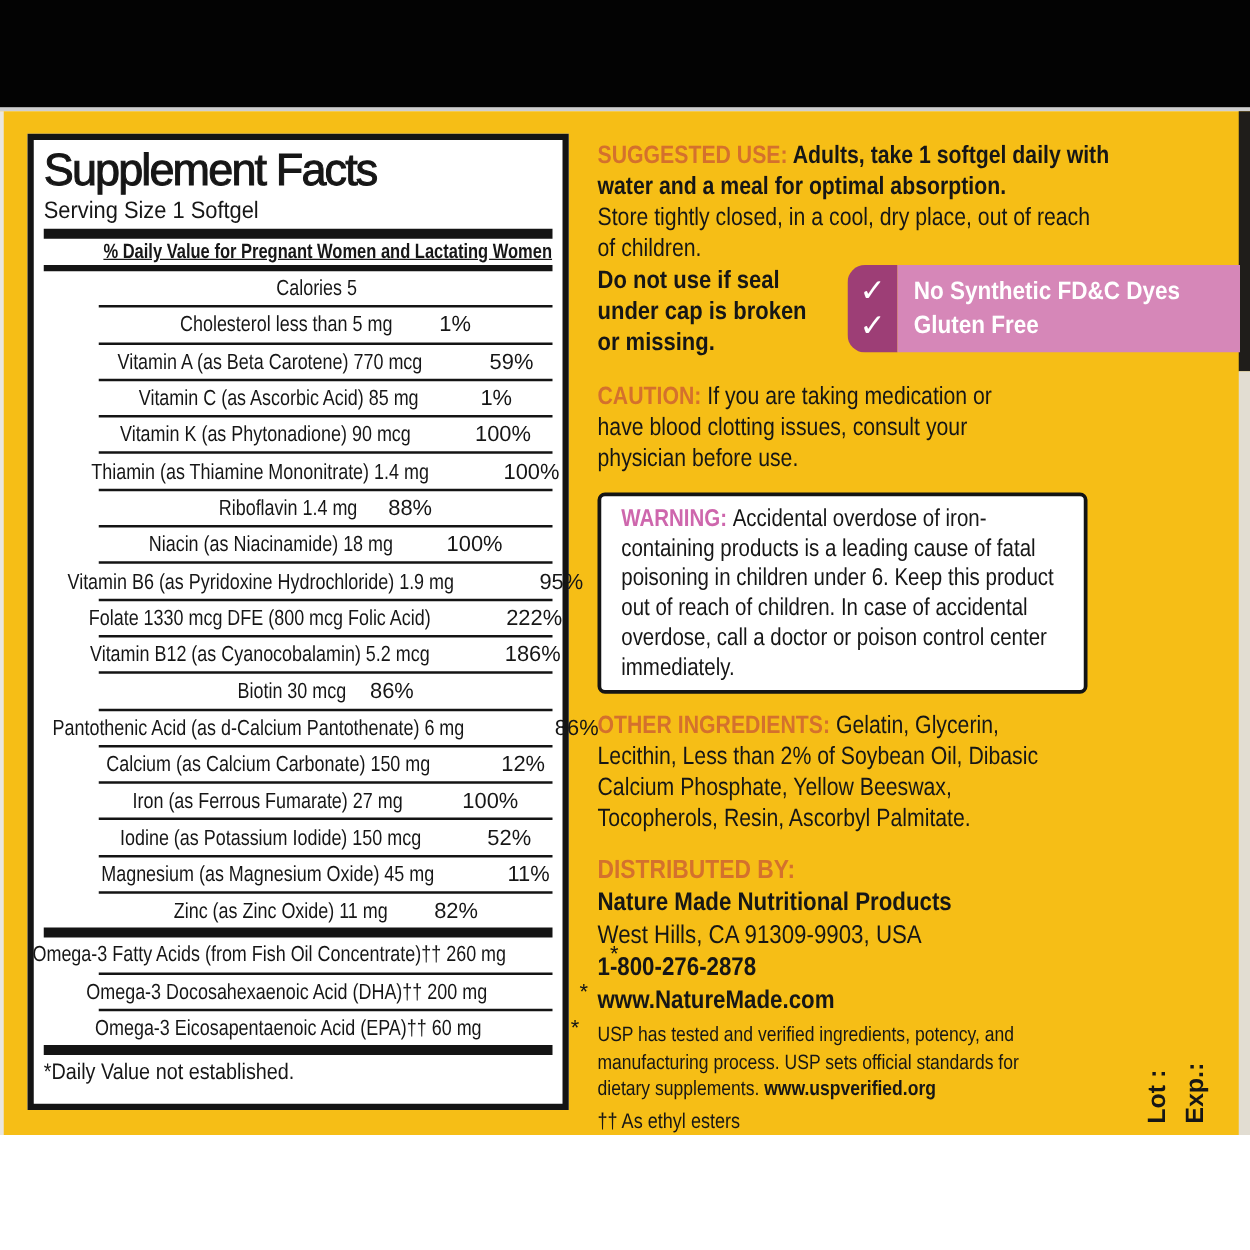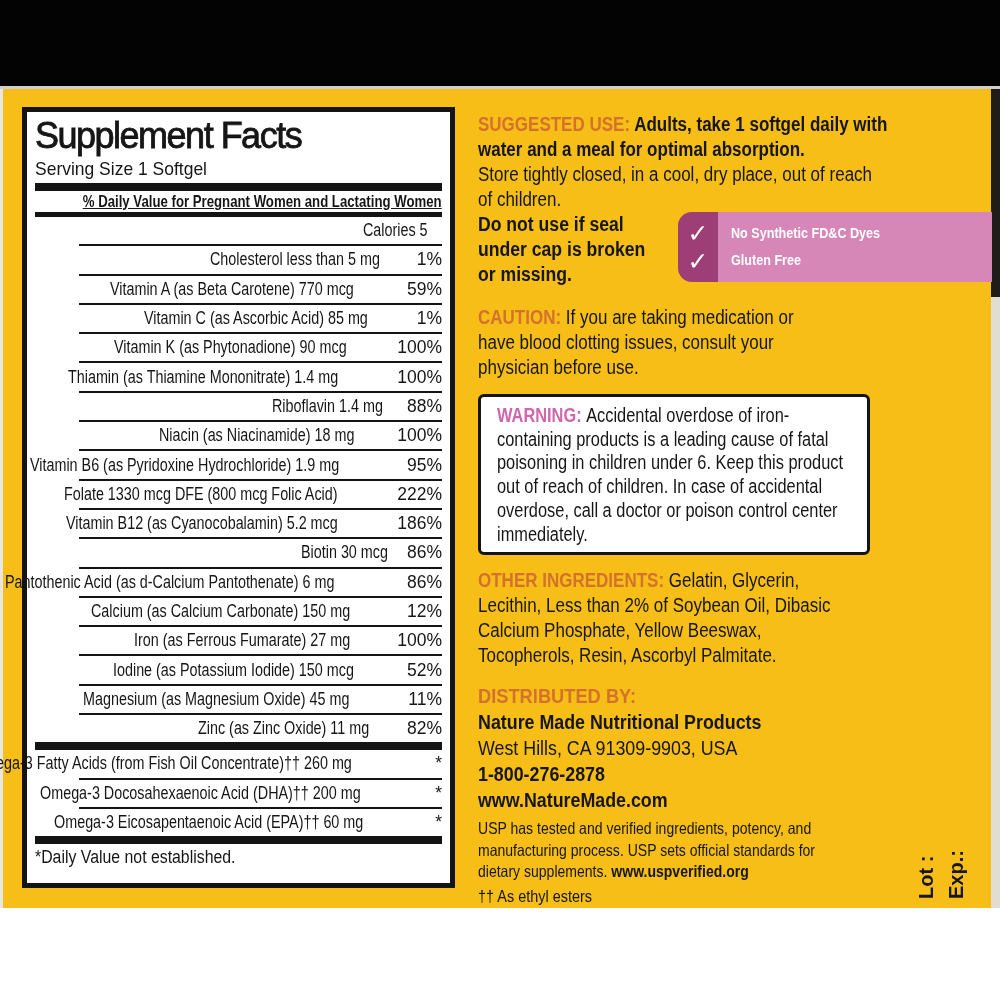--- a/index.html
+++ b/index.html
@@ -27,39 +27,39 @@
   .facts-title{
     font-size:36px;font-weight:normal;letter-spacing:-1.5px;line-height:44px;
     -webkit-text-stroke:0.8px var(--ink);
   }
   .facts-serving{font-size:19px;line-height:22px;display:inline-block;transform:scaleX(0.92);transform-origin:0 50%;}
   .bar-thick{height:8px;background:var(--ink);margin-top:3px;}
   .bar-med{height:5px;background:var(--ink);}
   .facts-header{display:flex;justify-content:flex-end;align-items:center;height:21px;font-weight:bold;font-size:16.5px;text-decoration:underline;}
   .facts-header .h-amount{display:inline-block;transform:scaleX(0.8);transform-origin:0 50%;white-space:nowrap;}
   .facts-header .h-dv{display:inline-block;transform:scaleX(0.8);transform-origin:100% 50%;white-space:nowrap;}
-  .t-row{display:flex;justify-content:flex-end;align-items:center;height:27.3px;border-bottom:2px solid var(--ink);margin-left:44px;}
+  .t-row{display:flex;justify-content:center;align-items:center;height:27.3px;border-bottom:2px solid var(--ink);margin-left:44px;}
   .t-row:last-child{border-bottom:none;}
   .row-name{display:inline-block;transform:scaleX(0.82);transform-origin:0 50%;white-space:nowrap;font-size:17.5px;}
   .row-dv{font-size:17.5px;white-space:nowrap;}
   .t-row.indent .row-name{padding-left:22px;}
   .facts-footnote{font-size:18px;line-height:26px;display:inline-block;transform:scaleX(0.88);transform-origin:0 50%;white-space:nowrap;}
 
   
   .right-col{position:absolute;left:478px;top:112px;width:514px;}
   .para{white-space:pre-line;font-size:20px;line-height:25px;transform:scaleX(0.85);transform-origin:0 0;width:118%;}
   .lead{font-weight:bold;color:var(--orange);}
   .lead-pink{font-weight:bold;color:var(--pink);}
   .b{font-weight:bold;}
 
   .seal-row{display:flex;align-items:flex-start;margin-top:0px;}
   .seal-text{white-space:pre-line;font-weight:bold;font-size:20px;line-height:25px;width:200px;flex:none;transform:scaleX(0.88);transform-origin:0 0;}
   .badge{flex:1;height:70px;margin-top:0px;border-radius:14px 0 0 14px;overflow:hidden;display:flex;}
   .badge-checks{width:40px;background:var(--badge-dark);color:#fff;display:flex;flex-direction:column;align-items:center;justify-content:center;font-size:25px;font-weight:bold;line-height:28px;}
-  .badge-texts{flex:1;background:var(--badge-light);color:#fff;font-weight:bold;font-size:14px;line-height:27px;display:flex;flex-direction:column;justify-content:center;padding-left:13px;}
+  .badge-texts{flex:1;background:var(--badge-light);color:#fff;font-weight:bold;font-size:20px;line-height:27px;display:flex;flex-direction:column;justify-content:center;padding-left:13px;}
   .badge-texts span{display:inline-block;transform:scaleX(0.9);transform-origin:0 50%;white-space:nowrap;}
 
   .caution-para{margin-top:18px;}
   .warning-box{
     margin-top:14px;width:392px;box-sizing:border-box;background:#fff;
     border:3px solid var(--ink);border-radius:6px;padding:7px 14px 6px 16px;
   }
   .warning-box .para{font-size:19.5px;line-height:23.7px;transform:scaleX(0.84);}
   .other-para{margin-top:13px;}
   .dist-block{margin-top:15px;font-size:20.5px;line-height:26px;}

